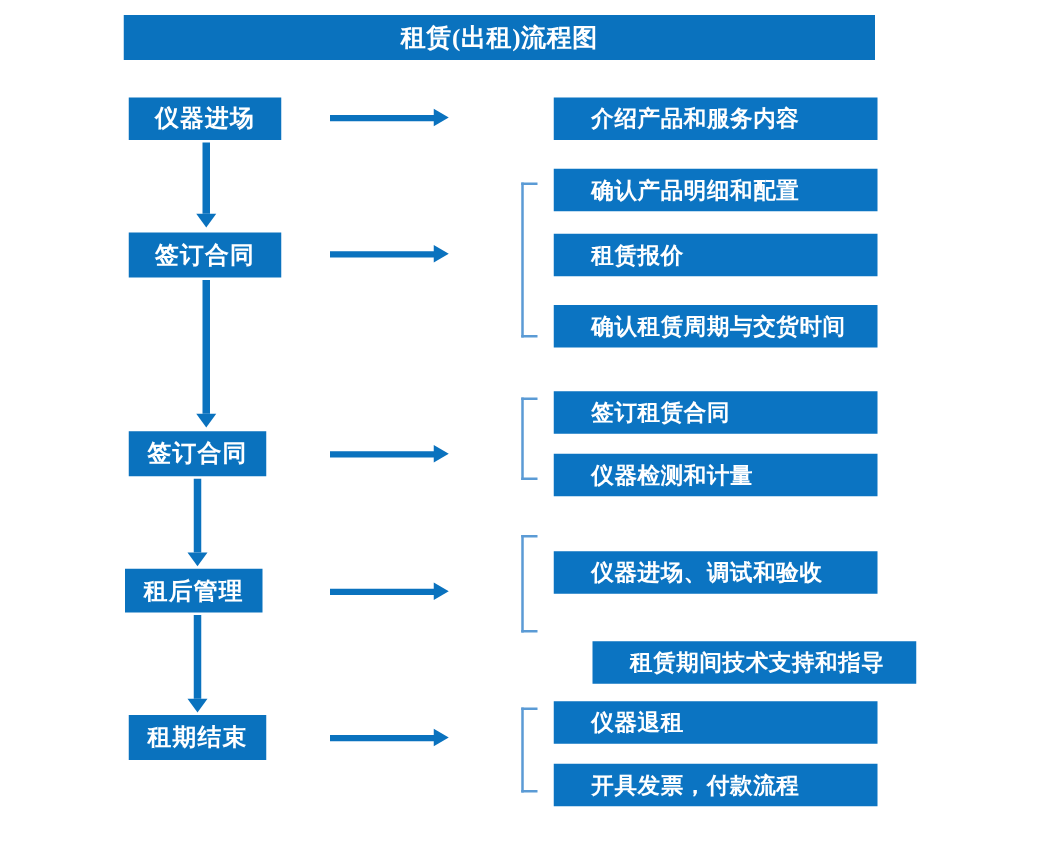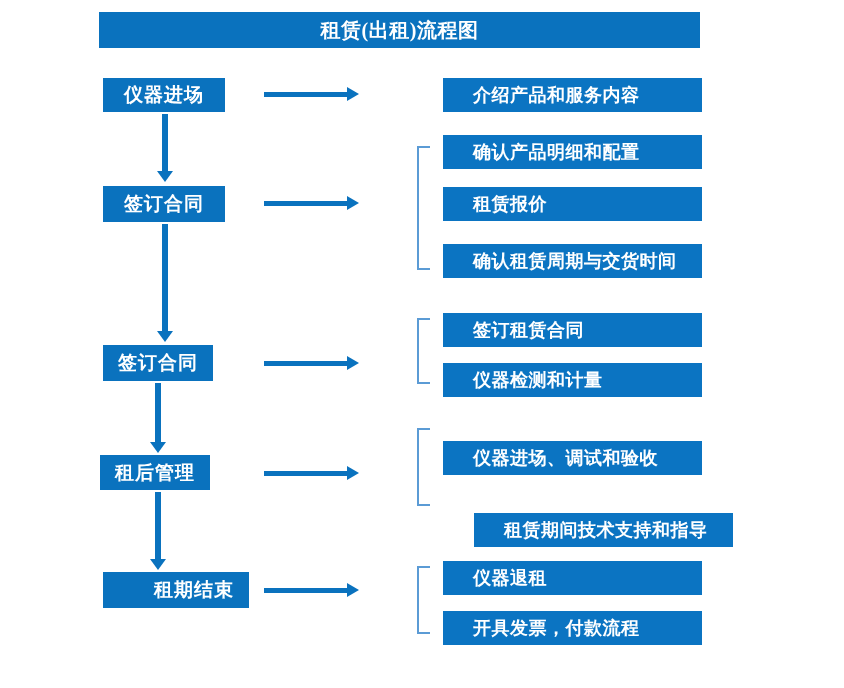--- a/index.html
+++ b/index.html
@@ -129,21 +129,21 @@
   <div class="title-banner">租赁(出租)流程图</div>
 
   <div class="stage-box" style="left:103px; top:78px; width:122px; height:34px;">仪器进场</div>
 
   <div class="stage-box" style="left:103px; top:186px; width:122px; height:36px;">签订合同</div>
 
   <div class="stage-box" style="left:103px; top:345px; width:110px; height:36px;">签订合同</div>
 
   <div class="stage-box" style="left:100px; top:455px; width:110px; height:35px;">租后管理</div>
 
-  <div class="stage-box" style="left:103px; top:572px; width:110px; height:36px;padding-left:36px;">租期结束</div>
+  <div class="stage-box" style="left:103px; top:572px; width:110px; height:36px;">租期结束</div>
 
   <div class="v-arrow" style="left:157px; top:114px; height:68px;">
     <div class="shaft" style="height:57px;"></div>
     <div class="head" style="top:57px;"></div>
   </div>
 
   <div class="v-arrow" style="left:157px; top:224px; height:118px;">
     <div class="shaft" style="height:107px;"></div>
     <div class="head" style="top:107px;"></div>
   </div>

